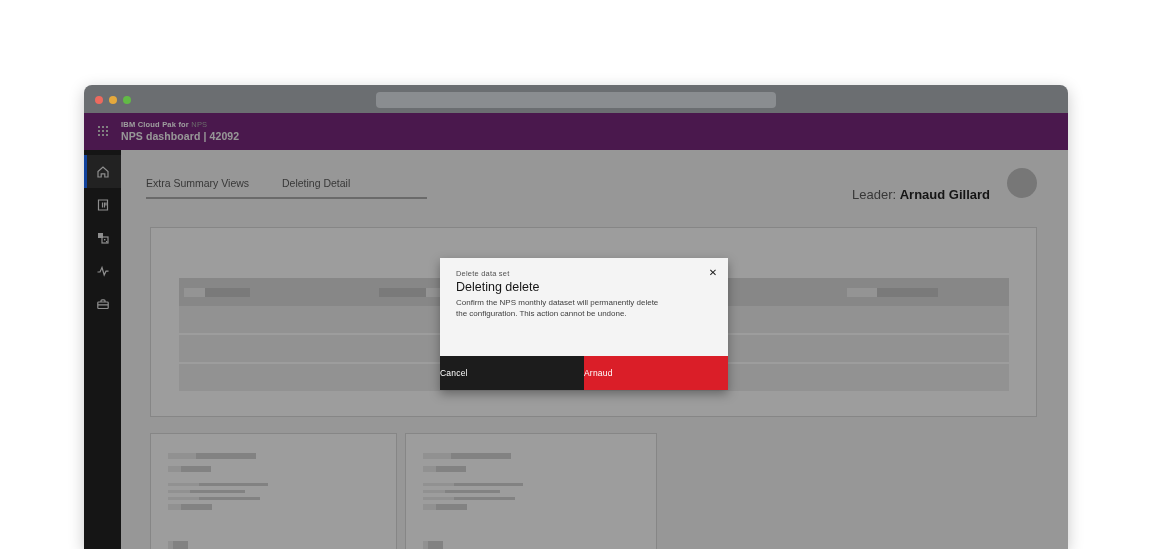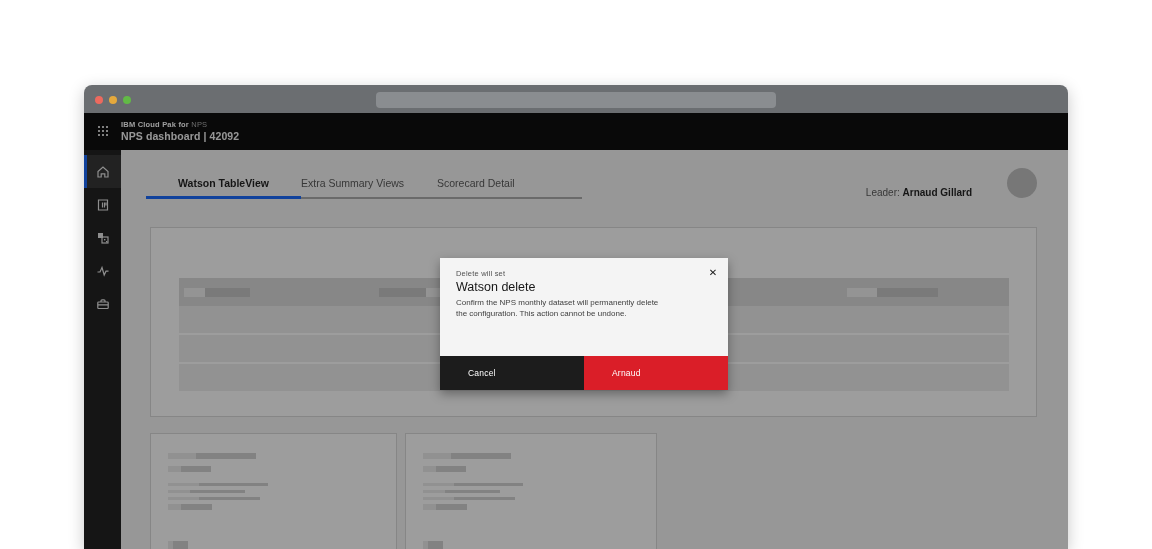--- a/index.html
+++ b/index.html
@@ -10,21 +10,21 @@
   
   .window { position:absolute; left:84px; top:85px; width:984px; height:464px;
             border-radius:8px 8px 0 0; overflow:hidden;
             box-shadow:0 4px 16px rgba(0,0,0,0.22); background:#f4f4f4; }
   .chrome { position:absolute; left:0; top:0; width:984px; height:28px; background:#6b6e71; }
   .tl { position:absolute; top:11px; width:8px; height:8px; border-radius:50%; }
   .urlbar { position:absolute; left:292px; top:7px; width:400px; height:16px;
             border-radius:4px; background:#8a8d90; }
 
   
-  .app-header { position:absolute; left:0; top:28px; width:1064px; height:37px; background:#000000; }
+  .app-header { position:absolute; left:0; top:28px; width:1064px; height:37px; background:#701a75; }
   .brand-line1 { position:absolute; left:37px; top:7px; font-size:7.5px; letter-spacing:.2px; color:#ffffff; font-weight:bold; }
   .brand-line1 .suffix { color:#a8a8a8; font-weight:normal; }
   .brand-line2 { position:absolute; left:37px; top:17px; font-size:10.5px; font-weight:600; color:#f4f4f4; letter-spacing:.1px; }
   .switcher { position:absolute; left:14px; top:13px; width:11px; height:11px;
               display:grid; grid-template-columns:repeat(3,2.3px); grid-template-rows:repeat(3,2.3px); gap:1.6px; }
   .switcher i { background:#cfcfcf; display:block; }
   .help-block { position:absolute; right:0; top:0; width:34px; height:37px; background:#262626;
                 border-bottom:3px solid #0f62fe; display:flex; align-items:center; justify-content:center; }
   .help-circle { width:13px; height:13px; border:1px solid #e0e0e0; border-radius:50%;
                  color:#e0e0e0; font-size:8px; line-height:11px; text-align:center; }
@@ -36,21 +36,21 @@
   .side-item svg { display:block; }
 
   
   .main { position:absolute; left:37px; top:65px; width:947px; height:399px; background:#f4f4f4; }
 
   .tabs { position:absolute; left:25px; top:0; height:49px; display:flex; }
   .tab { height:49px; display:flex; align-items:flex-end; font-size:10.5px; color:#525252;
          border-bottom:2px solid #a8a8a8; padding-bottom:8px; }
   .tab.active { color:#161616; font-weight:bold; border-bottom:3px solid #0f62fe; padding-bottom:7px; justify-content:center; }
 
-  .leader { position:absolute; right:96px; top:37px; font-size:10px; color:#525252; white-space:nowrap;margin-left:20px; }
+  .leader { position:absolute; right:78px; top:37px; font-size:13px; color:#525252; white-space:nowrap;margin-left:20px; }
   .leader b { color:#161616; }
   .avatar { position:absolute; right:31px; top:18px; width:30px; height:30px; border-radius:50%; background:#bdbdbd; }
 
   .big-card { position:absolute; left:29px; top:77px; width:887px; height:190px; background:#ffffff; border:1px solid #d8d8d8; }
   .table-header { position:absolute; left:28px; top:50px; width:830px; height:28px; background:#d9d9d9; }
   .table-row { position:absolute; left:28px; width:830px; height:27px; background:#ededed; }
 
   .mini-card { position:absolute; top:283px; background:#ffffff; border:1px solid #d8d8d8; height:221px; }
 
   .sk { position:absolute; }
@@ -60,21 +60,21 @@
   
   .overlay { position:absolute; left:0; top:28px; width:984px; height:436px; background:rgba(22,22,22,0.42); z-index:5; }
   .modal { position:absolute; left:356px; top:173px; width:288px; height:132px; background:#f4f4f4;
            z-index:10; box-shadow:0 4px 10px rgba(0,0,0,0.35); }
   .modal-label { position:absolute; left:16px; top:11px; font-size:7.5px; color:#525252; letter-spacing:.2px; }
   .modal-title { position:absolute; left:16px; top:22px; font-size:12.5px; font-weight:400; color:#161616; }
   .modal-body  { position:absolute; left:16px; top:40px; width:212px; font-size:8px; line-height:10.5px; color:#404040; }
   .modal-close { position:absolute; right:6px; top:6px; width:18px; height:18px; border:none; background:transparent;
                  font-size:10px; color:#161616; cursor:pointer; line-height:18px; text-align:center; padding:0; }
   .modal-buttons { position:absolute; left:0; bottom:0; width:288px; height:34px; display:flex; }
-  .btn { flex:1; border:none; display:flex; align-items:center; padding-left:28px;
+  .btn { flex:1; border:none; display:flex; align-items:center; padding-left:0;
          font-size:8.5px; color:#ffffff; font-family:inherit; cursor:pointer; letter-spacing:.2px; }
   .btn-cancel { background:#1c1c1c; }
   .btn-danger { background:#da1e28; }
 </style>
 </head>
 <body>
 
 <div class="stage">
   <div class="window">
 
@@ -132,23 +132,22 @@
         <div class="side-item">
           <svg width="16" height="16" viewBox="0 0 16 16">
             <rect x="2.8" y="6" width="10.4" height="6.5" rx="0.8" style="fill:none;stroke:#e6e6e6;stroke-width:1.2"></rect>
             <path style="fill:none;stroke:#e6e6e6;stroke-width:1.2" d="M6 6 V4.8 A1 1 0 0 1 7 3.8 H9 A1 1 0 0 1 10 4.8 V6 M2.8 8.8 H13.2"></path>
           </svg>
         </div>
       </nav>
 
     <div class="main">
       <div class="tabs" id="tabs">
-          <div class="tab active" style="width: 155px;">Watson TableView</div>
           <div class="tab" style="width: 136px; padding-left: 0px; text-align: right;">Extra Summary Views</div>
-          <div class="tab" style="width: 145px; padding-left: 0px;">Scorecard Detail</div>
+          <div class="tab" style="width: 145px; padding-left: 0px;">Deleting Detail</div>
         </div>
 
       <div class="leader"><span>Leader:</span>&nbsp;<b>Arnaud Gillard</b></div>
       <div class="avatar"></div>
 
       <div class="big-card">
         <div class="table-header" id="tableHeader">
             <div class="sk th-light" style="left: 5px; top: 9.5px; width: 21px; height: 9px;"></div>
             <div class="sk th-dark" style="left: 26px; top: 9.5px; width: 45px; height: 9px;"></div>
             <div class="sk th-dark" style="left: 200px; top: 9.5px; width: 47px; height: 9px;"></div>
@@ -191,22 +190,22 @@
           <div class="sk sk-light" style="left: 17px; top: 70px; width: 13px; height: 6px;"></div>
           <div class="sk sk-dark" style="left: 30px; top: 70px; width: 31px; height: 6px;"></div>
           <div class="sk sk-light" style="left: 17px; top: 107px; width: 5px; height: 10px;"></div>
           <div class="sk sk-dark" style="left: 22px; top: 107px; width: 15px; height: 10px;"></div>
         </div>
     </div>
 
     <div class="overlay"></div>
 
     <div class="modal" role="dialog">
-      <div class="modal-label">Delete will set</div>
-      <div class="modal-title">Watson delete</div>
+      <div class="modal-label">Delete data set</div>
+      <div class="modal-title">Deleting delete</div>
       <div class="modal-body">Confirm the NPS monthly dataset will permanently delete the configuration. This action cannot be undone.</div>
       <button class="modal-close">✕</button>
       <div class="modal-buttons">
         <button class="btn btn-cancel">Cancel</button>
         <button class="btn btn-danger">Arnaud</button>
       </div>
     </div>
 
   </div>
 </div>

